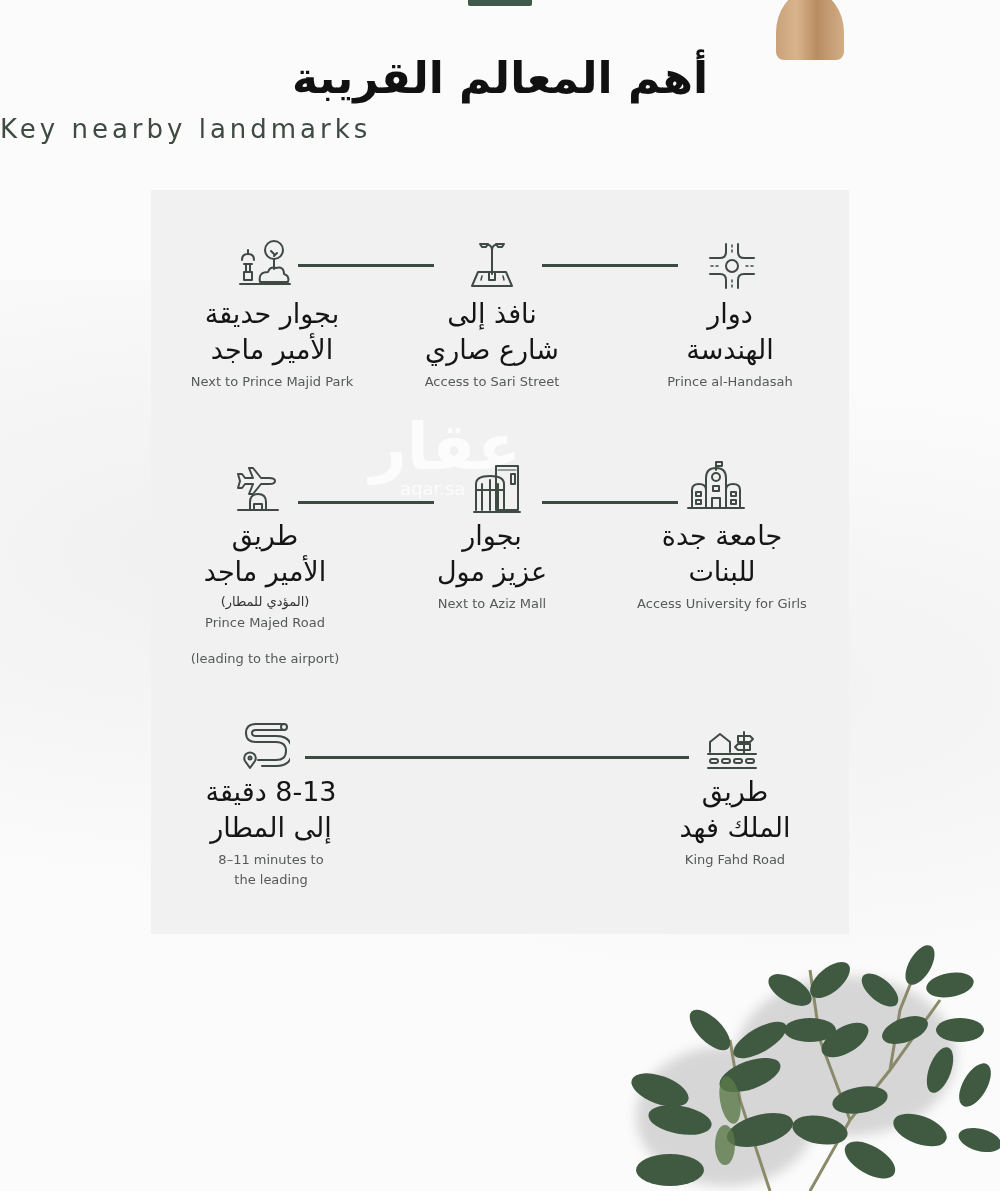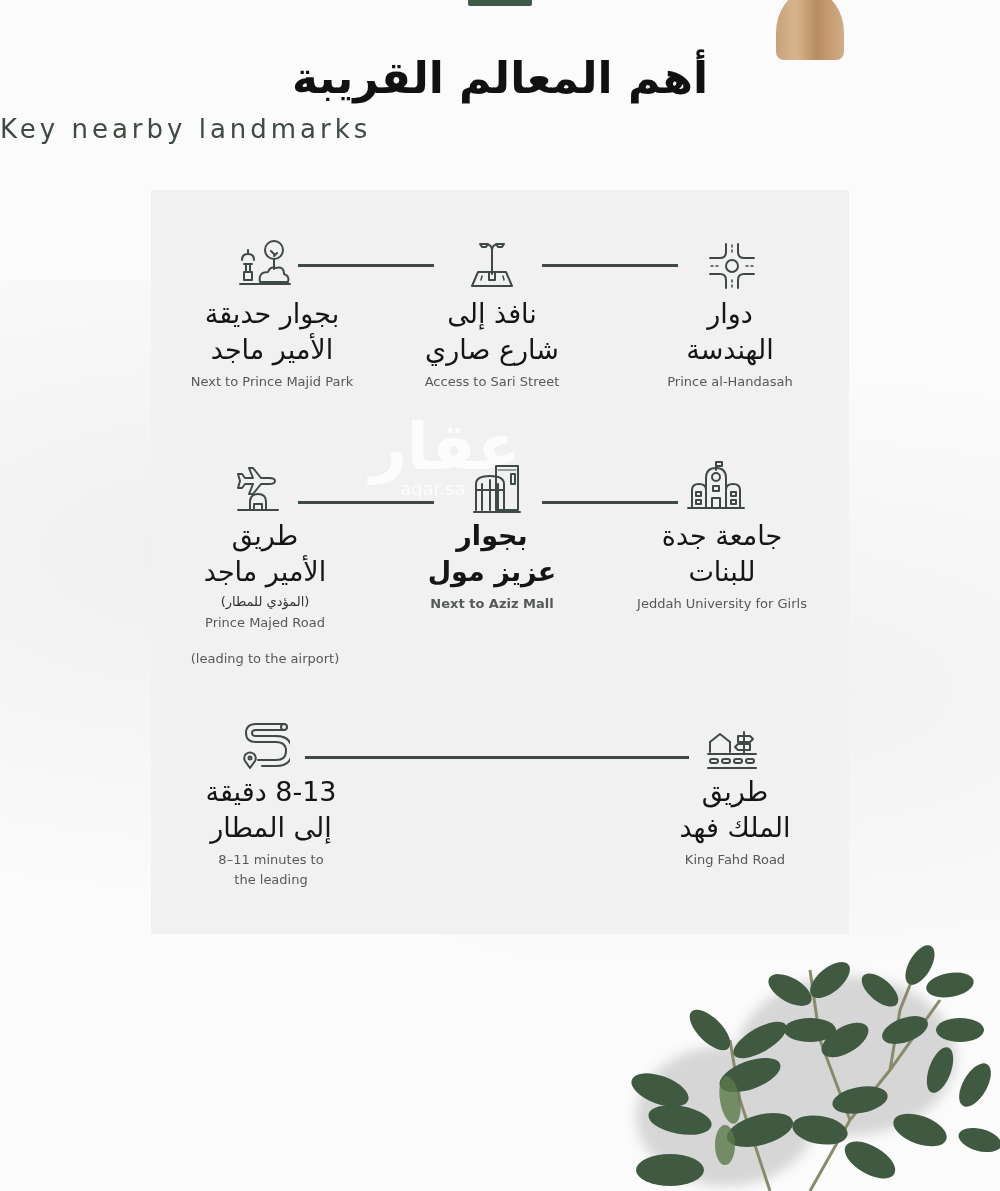--- a/index.html
+++ b/index.html
@@ -145,34 +145,34 @@
     <rect x="10" y="40" width="5" height="4"></rect>
     <rect x="45" y="32" width="5" height="4"></rect>
     <rect x="45" y="40" width="5" height="4"></rect>
     <rect x="27" y="26" width="6" height="5"></rect>
     <path d="M26 48 v-10 h8 v10"></path>
   </svg>
 </div>
 <div class="item" style="left:626px; top:518px; width:192px;">
   <div class="ar">جامعة جدة</div>
   <div class="ar">للبنات</div>
-  <div class="en">Jeddah University for Girls</div>
+  <div class="en">Access University for Girls</div>
 </div>
 
 <div class="icon" style="left:472px; top:464px;">
   <svg width="52" height="50" viewBox="0 0 52 50">
     <path d="M2 48 h46"></path>
     <rect x="24" y="2" width="22" height="44"></rect>
     <path d="M26 6 h18" stroke-width="1.2"></path>
     <path d="M4 46 v-26 q0 -8 14 -8 q14 0 14 8 v26"></path>
     <path d="M10 46 v-26 M18 46 v-30 M26 46 v-26 M4 26 h28"></path>
     <rect x="39" y="10" width="4" height="10"></rect>
   </svg>
 </div>
-<div class="item" style="left:412px; top:518px; width:160px;font-weight:bold;">
+<div class="item" style="left:412px; top:518px; width:160px;">
   <div class="ar">بجوار</div>
   <div class="ar">عزيز مول</div>
   <div class="en">Next to Aziz Mall</div>
 </div>
 
 <div class="icon" style="left:234px; top:464px;">
   <svg width="48" height="48" viewBox="0 0 48 48">
     <path d="M4 10 h4 l3 4 h8 l-4 -10 h4 l8 10 h8 q6 0 6 3 q0 3 -6 3 h-8 l-8 10 h-4 l4 -10 h-8 l-3 4 h-4 l2 -7 z"></path>
     <path d="M4 46 h40"></path>
     <path d="M16 46 v-8 q0 -8 8 -8 q8 0 8 8 v8"></path>

